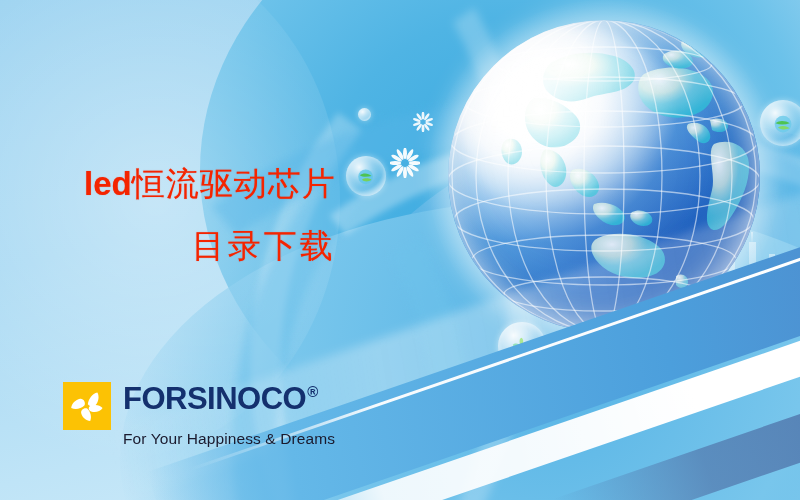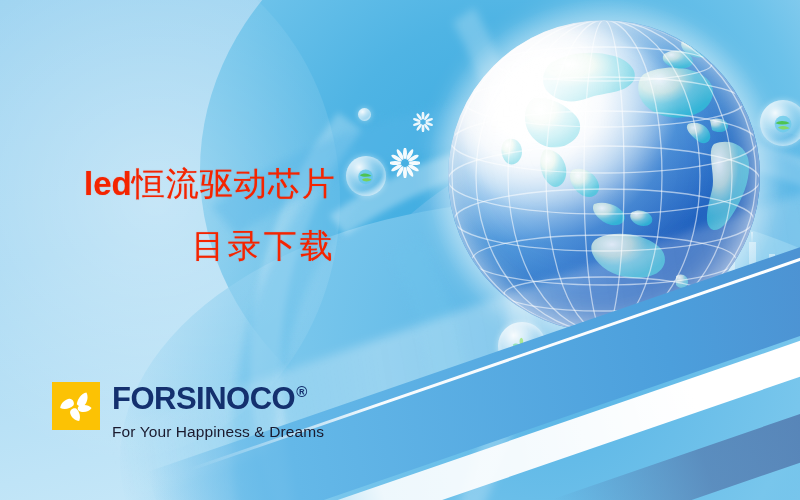--- a/index.html
+++ b/index.html
@@ -119,31 +119,31 @@
     position:absolute;left:84px;top:162px;z-index:12;
     color:#F42400;line-height:1.32;letter-spacing:1px;
     text-shadow:0 0 1px rgba(244,36,0,.5);
   }
   #headline-line-1{font-size:33px;font-family:"Liberation Serif", serif;font-weight:400;white-space:nowrap;}
   #headline-line-1 .latin{font-family:"Liberation Sans", sans-serif;font-weight:700;letter-spacing:0;}
   #headline-line-2{font-size:33px;font-family:"Liberation Serif", serif;font-weight:400;
     white-space:nowrap;margin-top:18px;padding-left:12px;letter-spacing:3px;text-align:right;}
 
   
-  #logo{position:absolute;left:52px;top:382px;z-index:12;display:flex;align-items:flex-start;}
+  #logo{position:absolute;left:63px;top:382px;z-index:12;display:flex;align-items:flex-start;}
   #logo-mark{width:48px;height:48px;background:#FCC204;flex:0 0 auto;}
   #logo-text{margin-left:12px;padding-top:1px;}
   #logo-wordmark{
     font-family:"Liberation Sans", sans-serif;font-weight:700;font-size:31px;
     color:#14306E;letter-spacing:-.5px;line-height:1;display:flex;align-items:flex-start;
   }
   #logo-reg{font-size:15px;line-height:1;margin-left:1px;margin-top:1px;}
   #logo-tagline{
     font-family:"Liberation Sans", sans-serif;font-weight:400;font-size:15.5px;
-    color:#1A1A2E;letter-spacing:.1px;margin-top:10px;line-height:1;white-space:nowrap;
+    color:#1A1A2E;letter-spacing:.1px;margin-top:17px;line-height:1;white-space:nowrap;
   }
 </style>
 </head>
 <body>
 
 <div id="banner">
 
   <div class="wash" id="wash-top-right"></div>
   <div class="wash" id="wash-mid-right"></div>
   <div class="wash" id="wash-bottom"></div>

